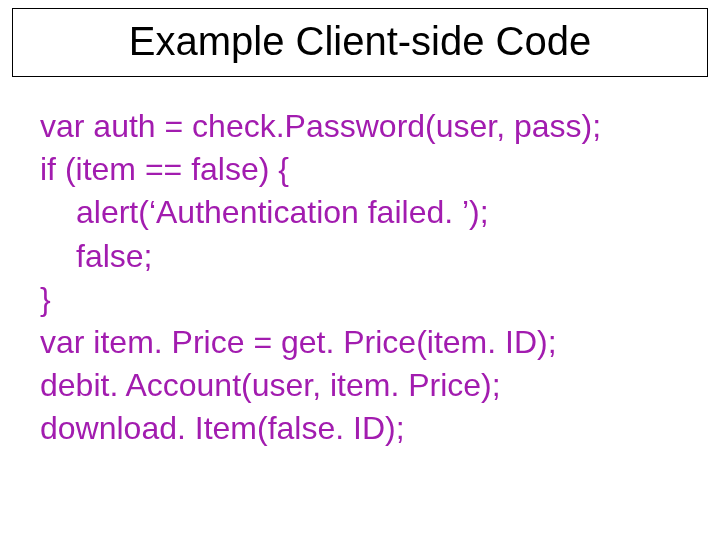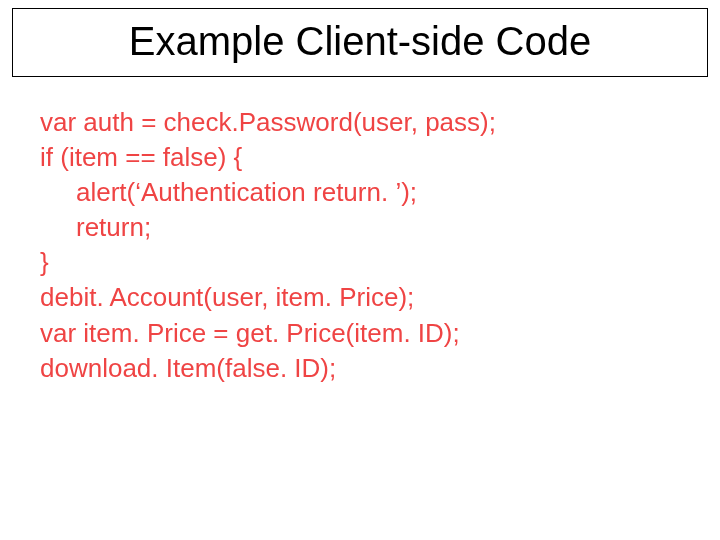--- a/index.html
+++ b/index.html
@@ -23,38 +23,38 @@
     }
     .title-text {
       font-size: 40px;
       font-weight: normal;
       color: #000;
     }
     .code-block {
       padding: 28px 40px 0 40px;
     }
     .code-line {
-      font-size: 26px;
+      font-size: 32px;
       line-height: 1.35;
-      color: #ef4444;
+      color: #a21caf;
       white-space: pre;
     }
     .indent {
       padding-left: 36px;
     }
   </style>
 </head>
 <body>
 
 <div class="title-box">
   <div class="title-text">Example Client-side Code</div>
 </div>
 
 <div class="code-block">
   <div class="code-line">var auth = check.Password(user, pass);</div>
   <div class="code-line">if (item == false) {</div>
-  <div class="code-line indent">alert(‘Authentication return. ’);</div>
-  <div class="code-line indent">return;</div>
+  <div class="code-line indent">alert(‘Authentication failed. ’);</div>
+  <div class="code-line indent">false;</div>
   <div class="code-line">}</div>
+  <div class="code-line">var item. Price = get. Price(item. ID);</div>
   <div class="code-line">debit. Account(user, item. Price);</div>
-  <div class="code-line">var item. Price = get. Price(item. ID);</div>
   <div class="code-line">download. Item(false. ID);</div>
 </div>
 
 </body></html>

